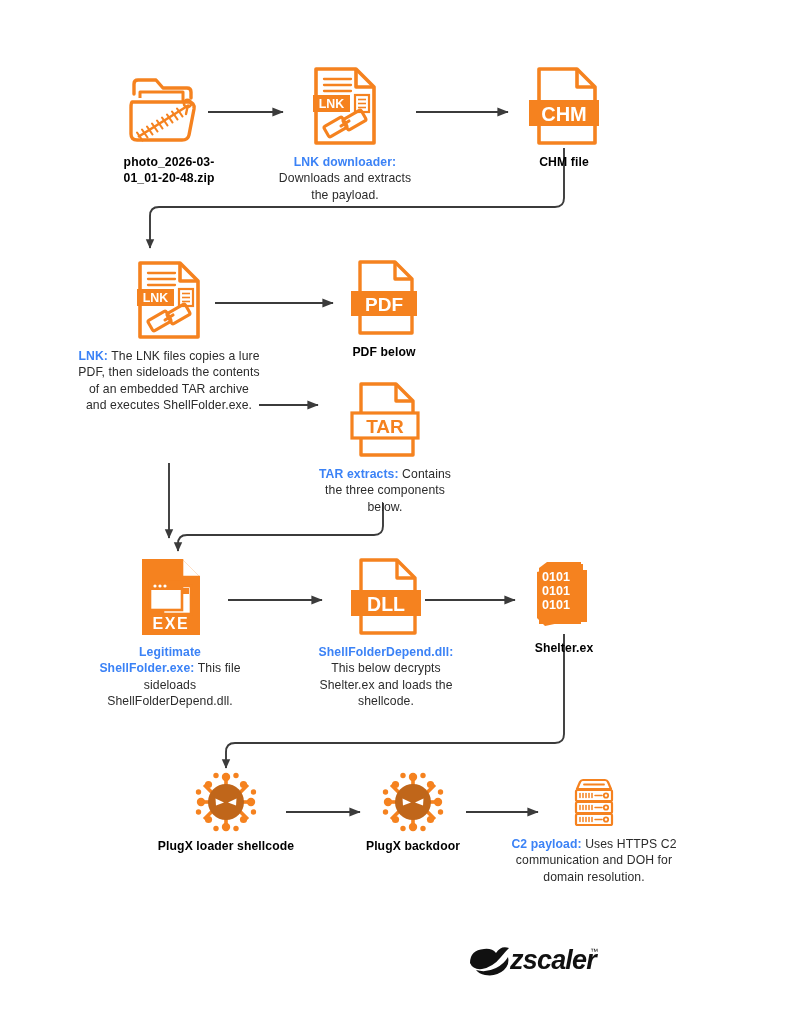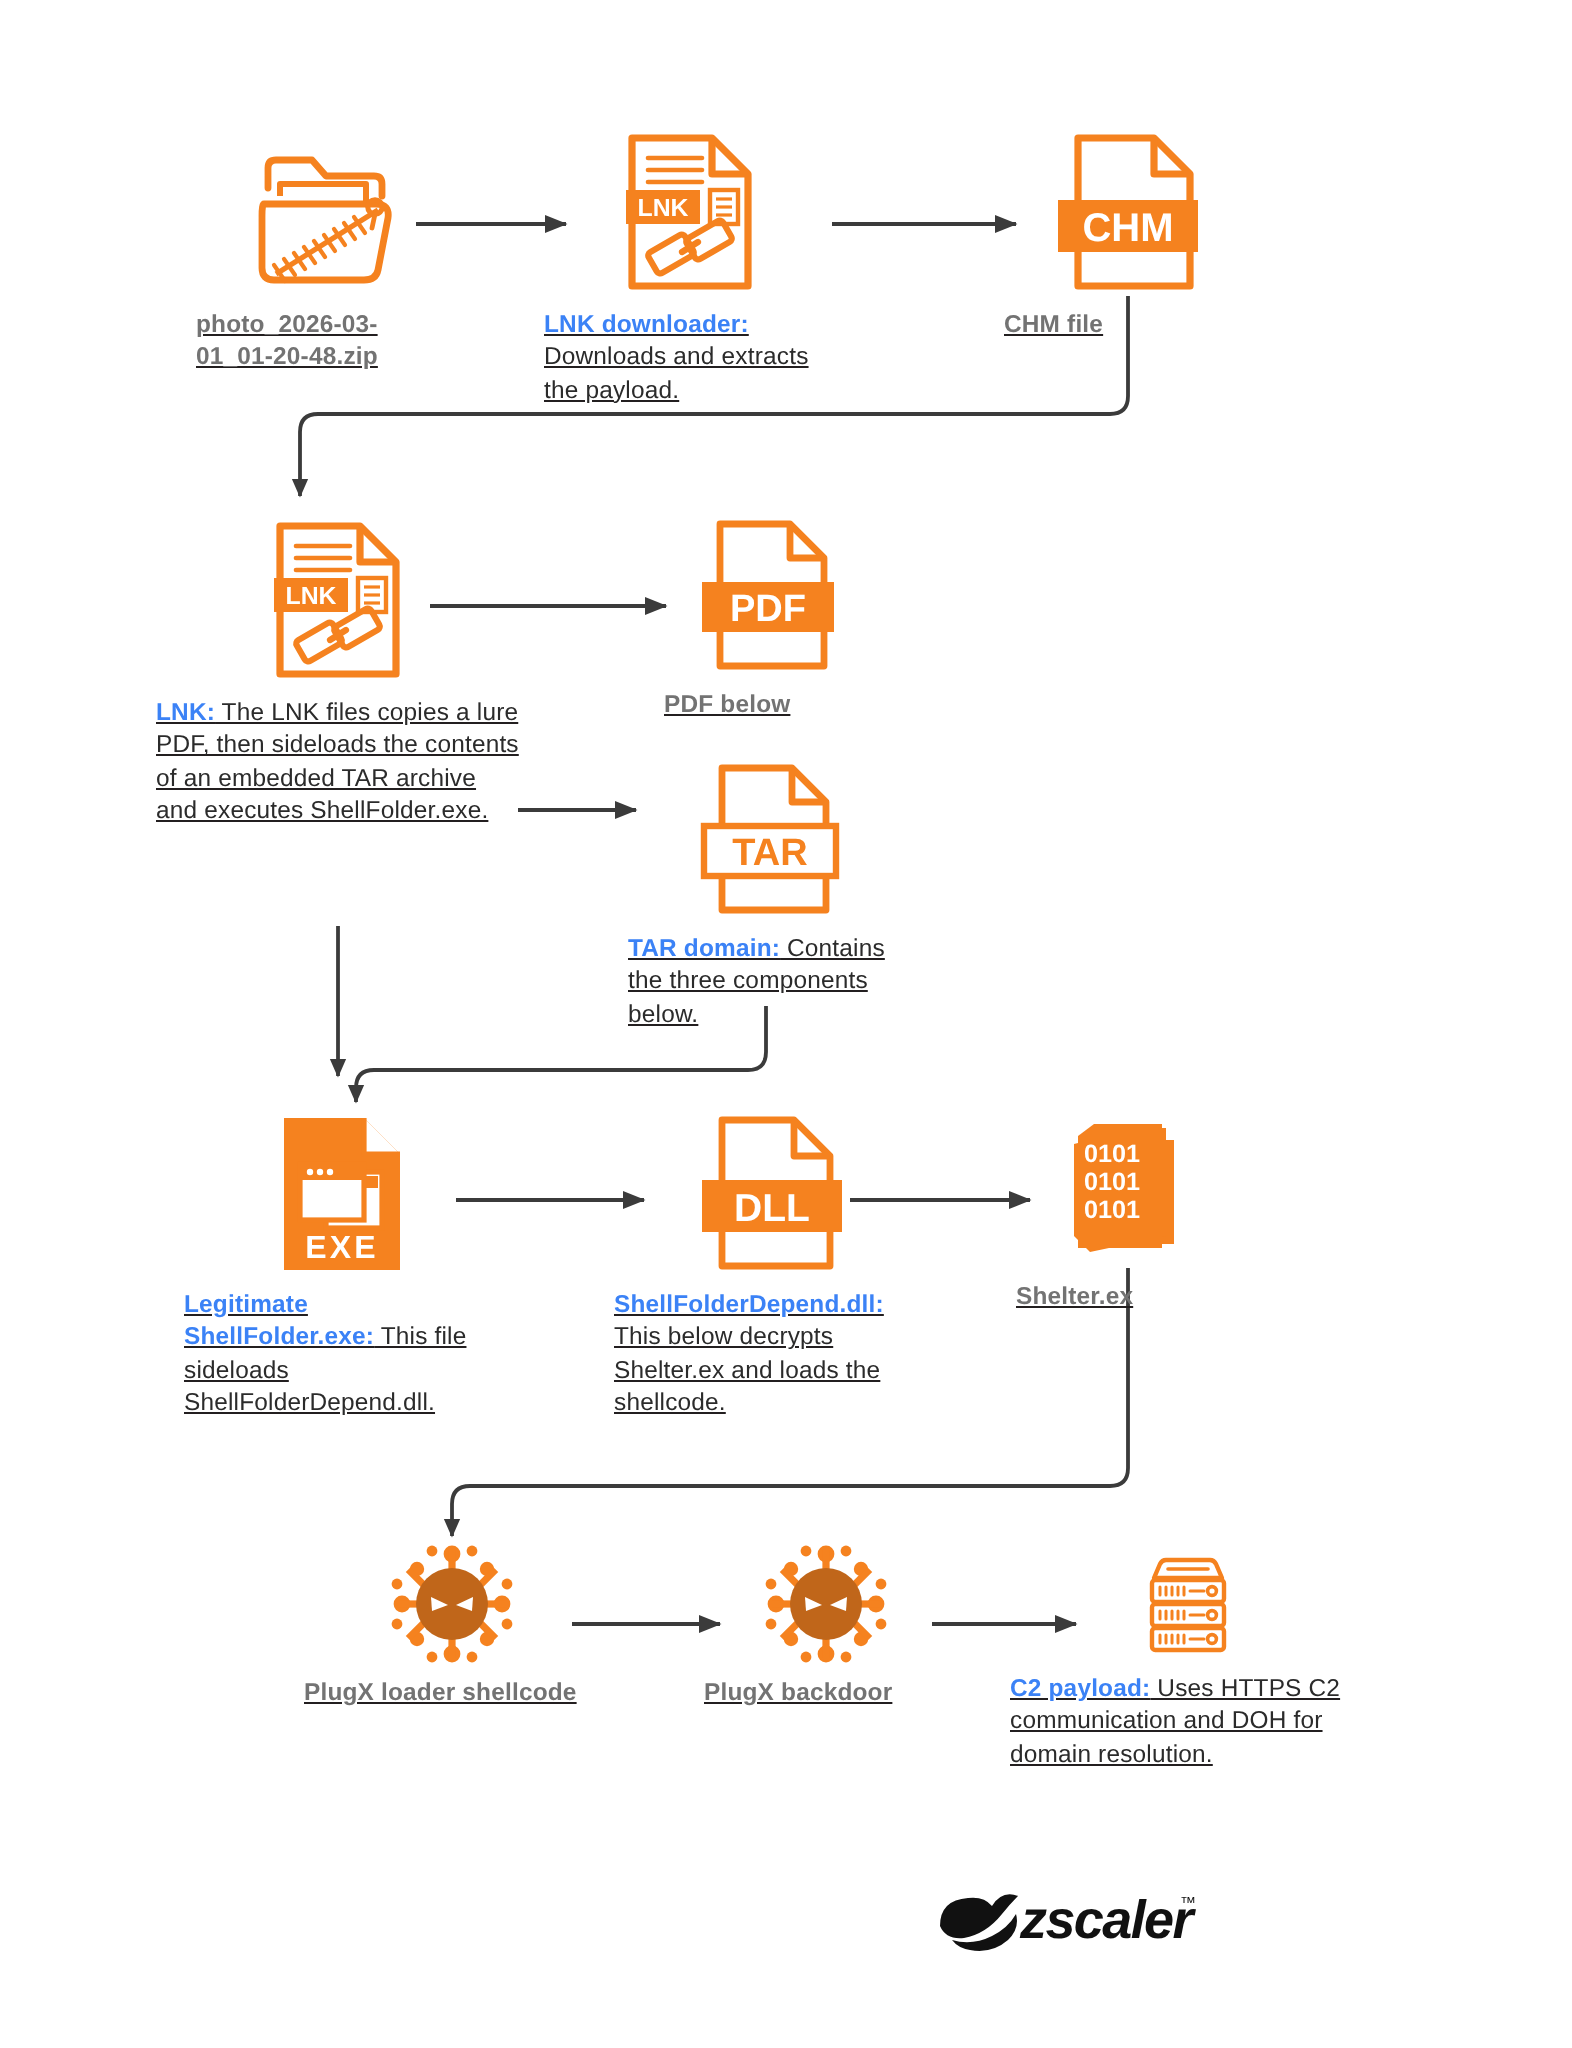--- a/index.html
+++ b/index.html
@@ -17,41 +17,41 @@
     overflow: hidden;
   }
   #canvas {
     position: absolute;
     left: 0; top: 0;
     width: 786px;
     height: 1024px;
   }
   .node {
     position: absolute;
+    text-align: center;
     box-sizing: border-box;
-    text-decoration: underline;
   }
   .icon-wrap {
     display: block;
     margin: 0 auto;
   }
   .caption {
     font-size: 12.2px;
     line-height: 16.4px;
     color: #2b2b2b;
     letter-spacing: 0.1px;
     margin-top: 6px;
   }
   .caption b {
     color: #3b82f6;
     font-weight: bold;
   }
   .caption.bold-only {
     font-weight: bold;
-    color: #737373;
+    color: #000000;
   }
   
   #wires {
     position: absolute;
     left: 0; top: 0;
     width: 786px;
     height: 1024px;
     pointer-events: none;
   }
   
@@ -217,21 +217,21 @@
   </div>
 
   <div class="node" style="left:314px; top:380px; width:142px;">
     <svg class="icon-wrap" width="74" height="80" viewBox="0 0 74 80">
       <path d="M13,4 L48,4 L65,21 L65,75 L13,75 Z" fill="#ffffff" stroke="#F5821F" stroke-width="3.4" stroke-linejoin="round"></path>
       <path d="M48,4 L48,21 L65,21" fill="none" stroke="#F5821F" stroke-width="3.4" stroke-linejoin="round"></path>
       <rect x="4" y="33" width="66" height="25" fill="#ffffff" stroke="#F5821F" stroke-width="3.2"></rect>
       <text x="37" y="52.5" font-family="'Liberation Sans',sans-serif" font-size="19" font-weight="bold" fill="#F5821F" text-anchor="middle">TAR</text>
     </svg>
     <div class="caption">
-      <b>TAR domain:</b><span> Contains the three components below.</span>
+      <b>TAR extracts:</b><span> Contains the three components below.</span>
     </div>
   </div>
 
   <div class="node" style="left:92px; top:556px; width:156px;">
     <svg class="icon-wrap" width="76" height="82" viewBox="0 0 76 82">
       <path d="M10,3 L50,3 L68,21 L68,79 L10,79 Z" fill="#F5821F"></path>
       <path d="M50,3 L50,21 L68,21" fill="#ffffff" opacity="0.001"></path>
       <path d="M50,3 L50,21 L68,21 Z" fill="#ffffff"></path>
       <path d="M50,3 L50,21 L68,21" fill="none" stroke="#F5821F" stroke-width="2.6" stroke-linejoin="round"></path>
 

